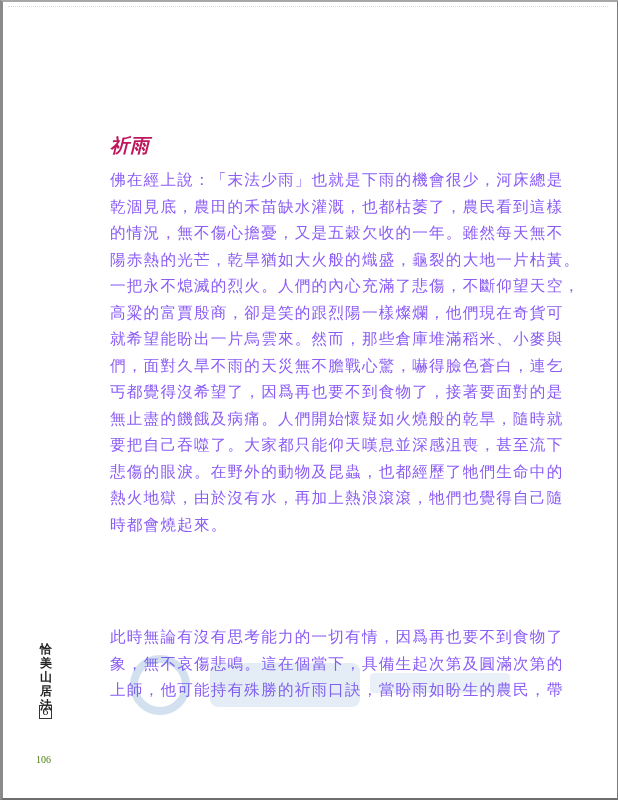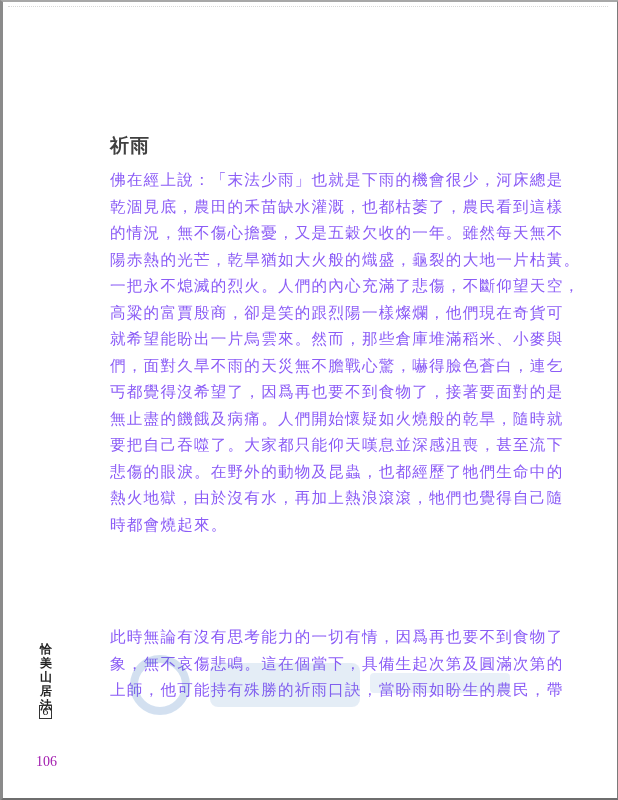--- a/index.html
+++ b/index.html
@@ -15,21 +15,22 @@
     border-right: 3px solid #7a7a7a; border-bottom: 3px solid #6e6e6e;
   }
   .top-dots {
     position: absolute; left: 8px; top: 6px; width: 600px; height: 0;
     border-top: 1px dotted #d8d8d8;
   }
   .title {
     position: absolute; left: 110px; top: 133px;
     font-size: 19px; font-weight: bold; letter-spacing: 1px;
     font-family: "DejaVu Sans", "Liberation Sans", sans-serif;
-    color: #404040;
+    color: #be185d;
+    font-style: italic;
   }
   .para {
     position: absolute; left: 110px; width: 406px;
     font-size: 15.6px; line-height: 26.5px;
     letter-spacing: 1.2px; text-align: justify;
     word-break: break-all;
     font-family: "DejaVu Sans", "Liberation Sans", sans-serif;
     color: #8b5cf6;
   }
   .para .line { display: block; white-space: nowrap; }
@@ -42,21 +43,21 @@
     font-weight: bold; color: #222;
   }
   .side-title span { display: block; }
   .volume-box {
     position: absolute; left: 39px; top: 705px; width: 11px; height: 12px;
     border: 1px solid #333; font-size: 10px; line-height: 12px; text-align: center;
     font-family: "DejaVu Serif", "Liberation Serif", serif; color: #222;
   }
   .page-number {
     position: absolute; left: 36px; top: 754px;
-    font-size: 14px; font-family: "Liberation Serif", "DejaVu Serif", serif; color: #a21caf;
+    font-size: 10px; font-family: "Liberation Serif", "DejaVu Serif", serif; color: #4d7c0f;
   }
   .watermark {
     position: absolute; left: 120px; top: 655px; width: 400px; height: 60px;
     pointer-events: none; opacity: 0.22;
   }
 </style>
 </head>
 <body>
 
 <div class="page-border"></div>

